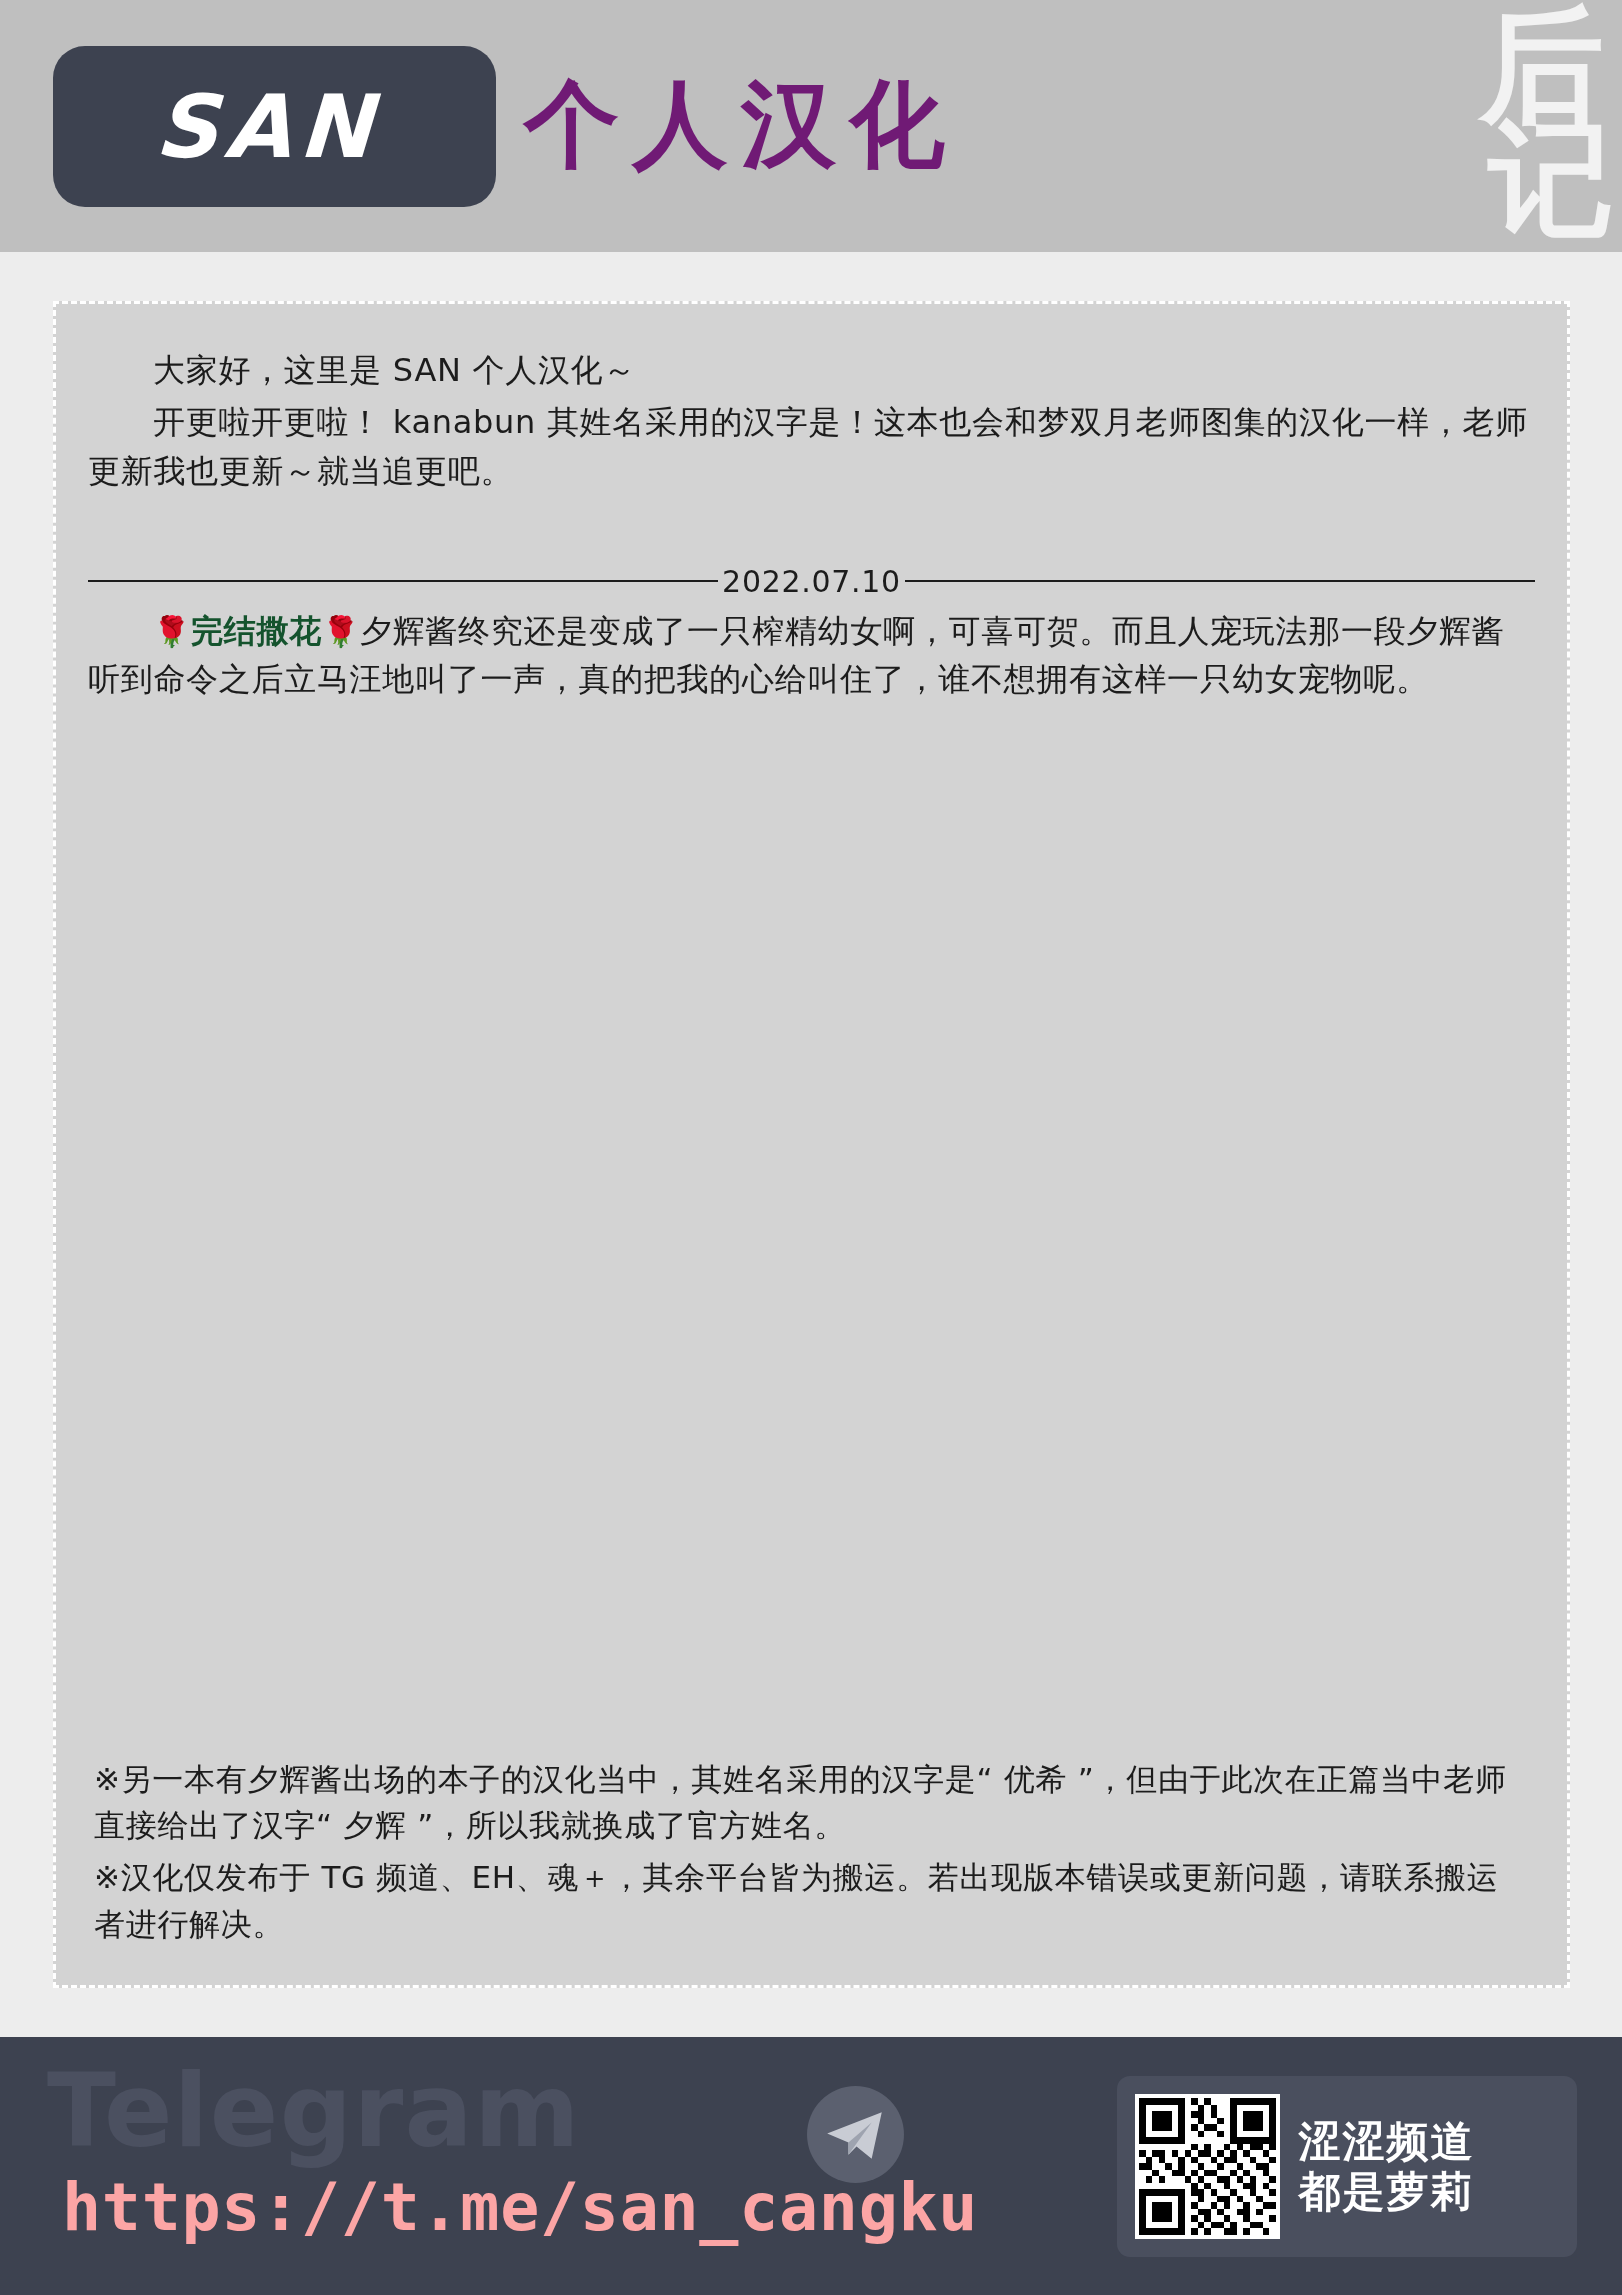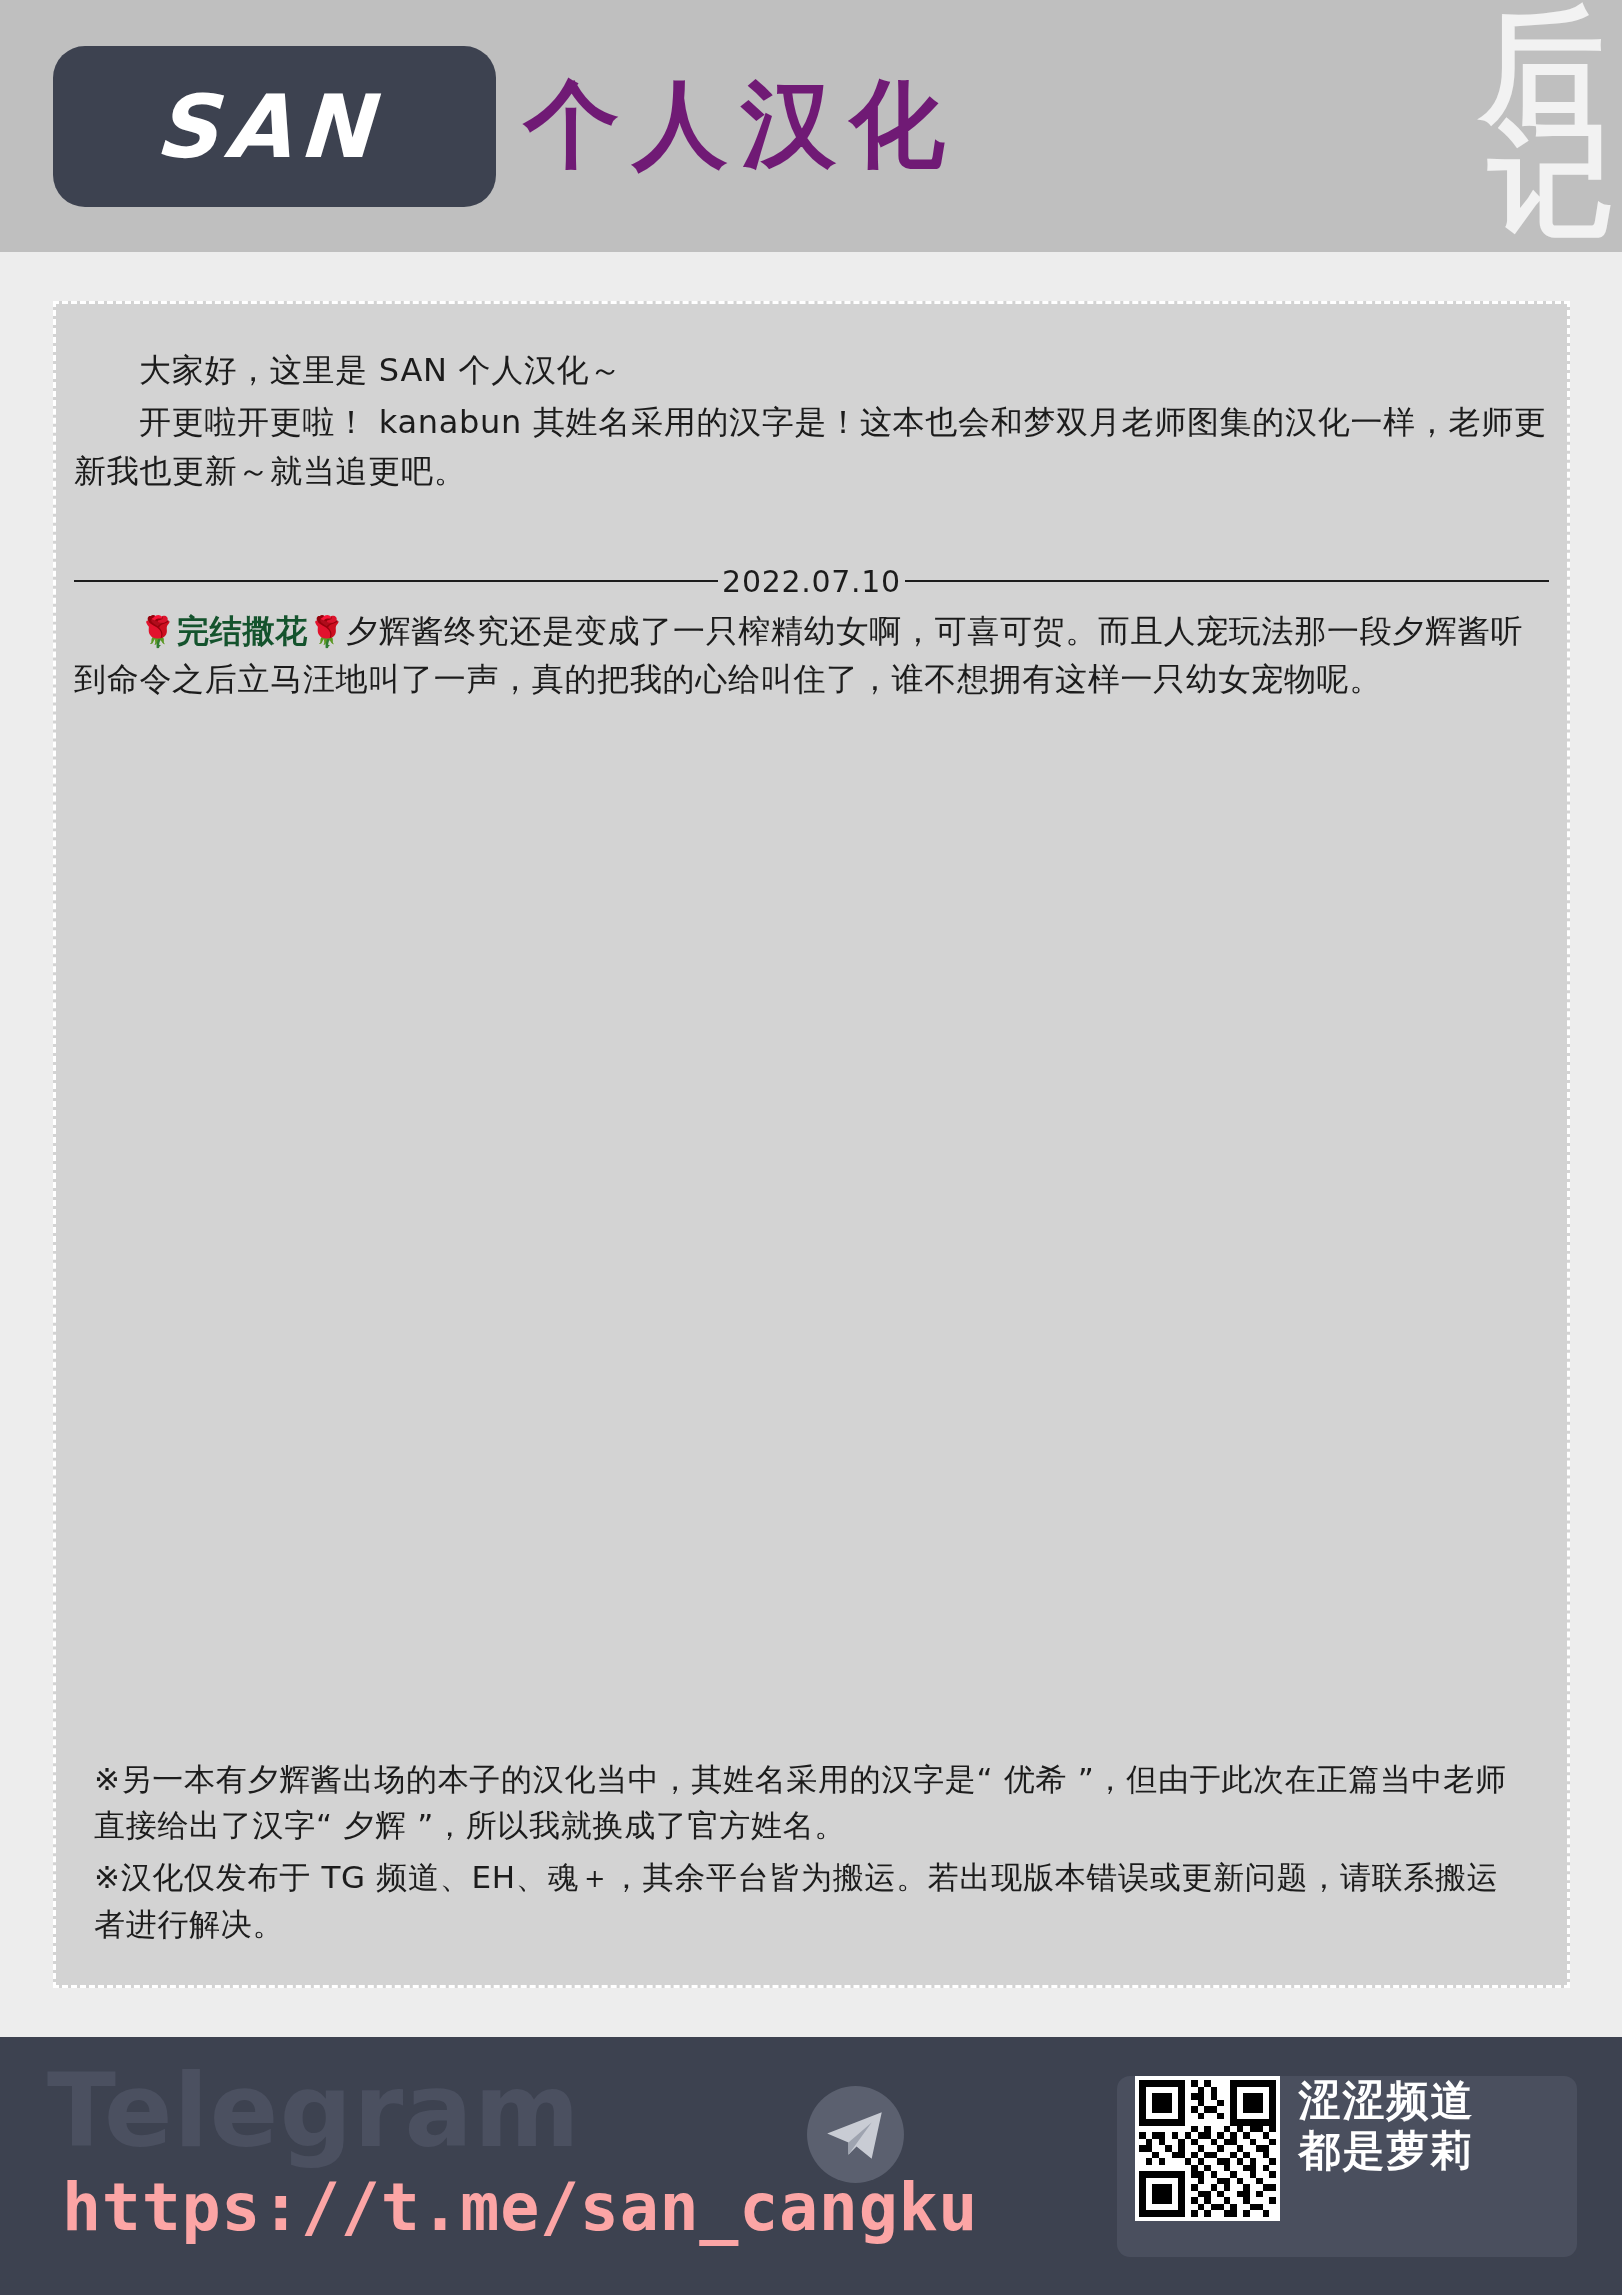--- a/index.html
+++ b/index.html
@@ -97,21 +97,21 @@
     box-sizing: border-box;
     padding: 49px 53px;
   }
   .content-card {
     position: relative;
     width: 100%;
     height: 100%;
     box-sizing: border-box;
     background: #d3d3d3;
     border: 3.4px dashed #ffffff;
-    padding: 35px 18px;
+    padding: 35px 32px;
   }
 
   .para {
     color: #1c1c1c;
     font-size: 32px;
     line-height: 1.52;
     letter-spacing: 0.7px;
     margin: 0;
     font-family: "DejaVu Sans", "Liberation Sans", sans-serif;
   }
@@ -201,20 +201,21 @@
   }
   .qr-panel {
     position: absolute;
     right: 46px;
     top: 39px;
     width: 460px;
     height: 181px;
     background: #4a4f5e;
     border-radius: 13px;
     display: flex;
+    align-items: center;
     padding: 0 17.6px;
     box-sizing: border-box;
   }
   .qr-code {
     width: 145px;
     height: 145px;
     background: #ffffff;
     padding: 4px;
     box-sizing: border-box;
     flex: 0 0 auto;

